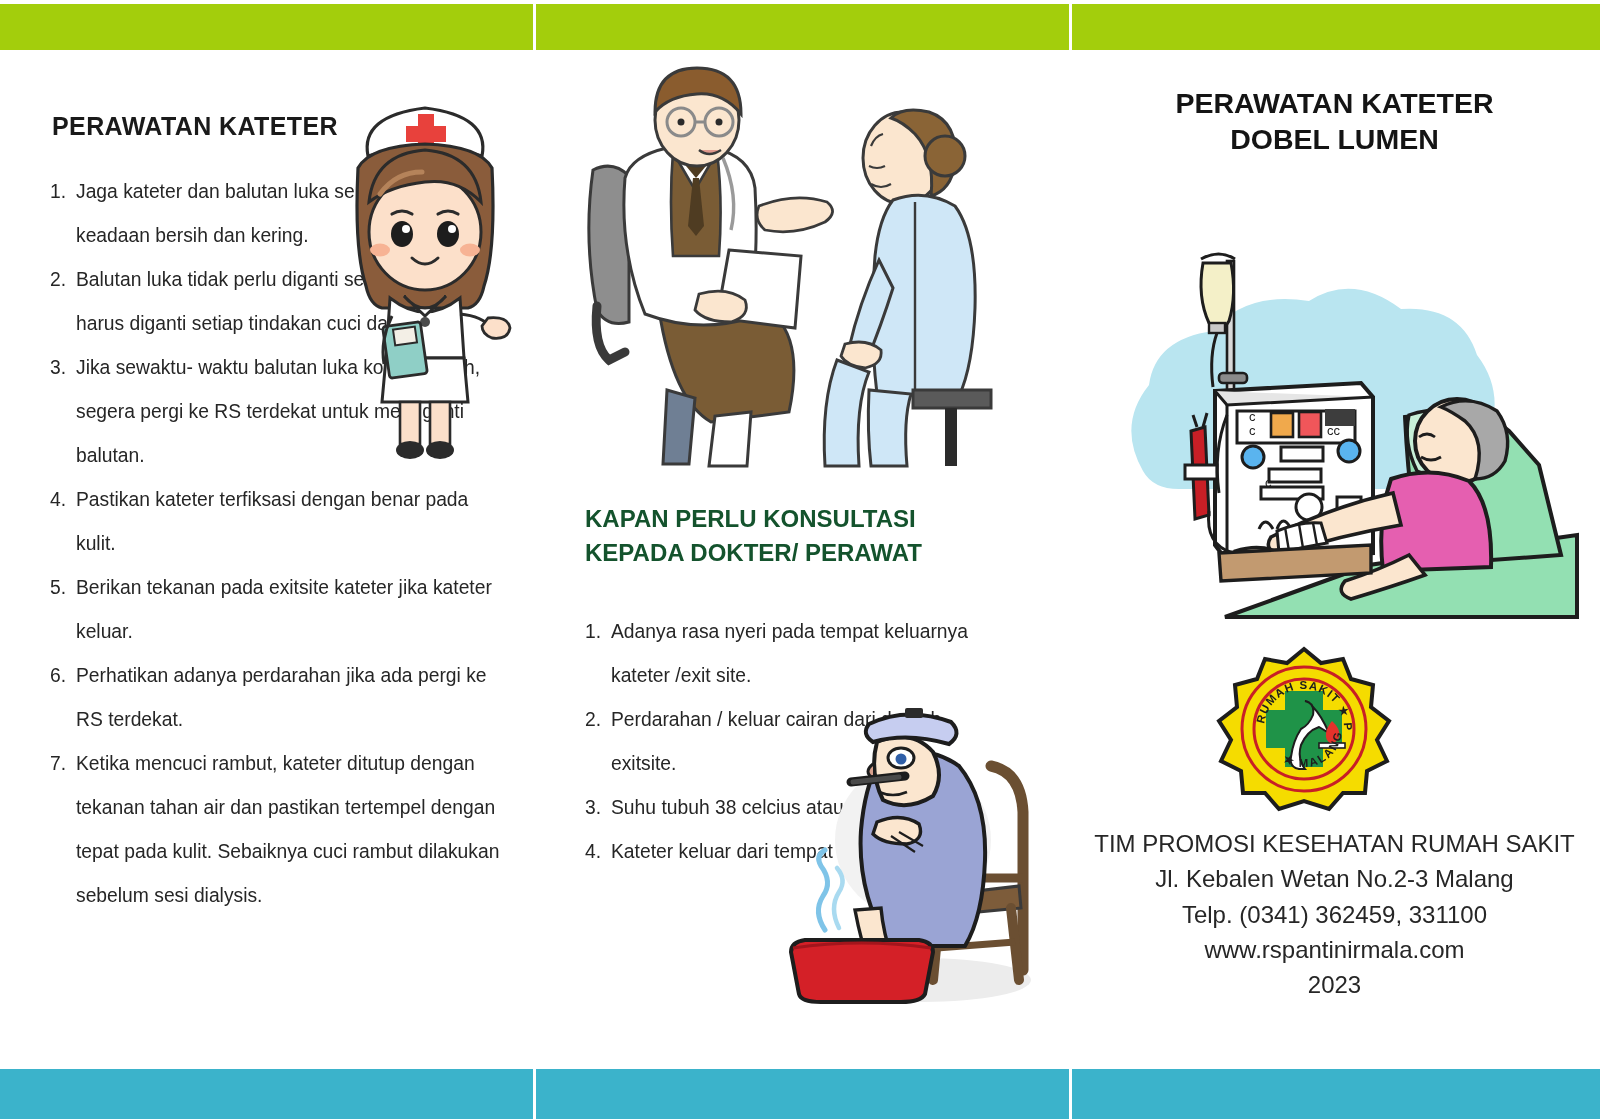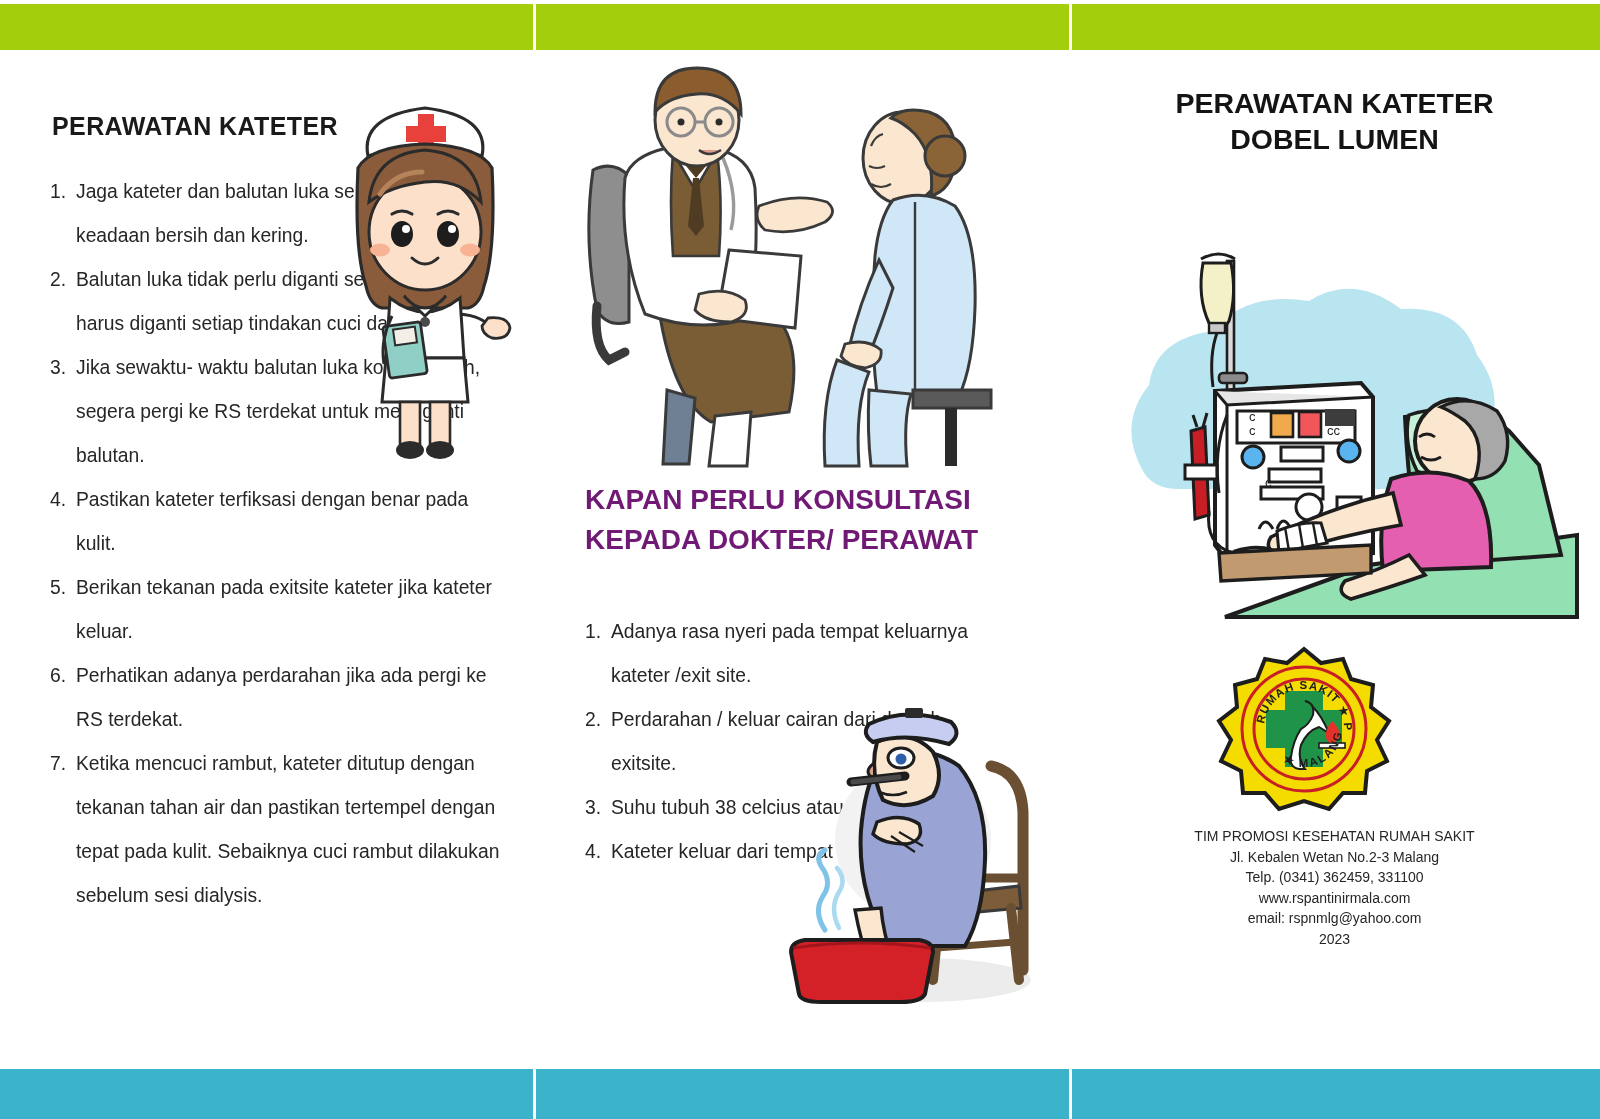--- a/index.html
+++ b/index.html
@@ -34,24 +34,24 @@
   .panel-mid    { left: 533px;  width: 536px; }
   .panel-right  { left: 1069px; width: 531px; }
 
   
   .h-left {
     position: absolute; left: 52px; top: 62px;
     font-size: 25px; font-weight: bold; letter-spacing: .4px;
     color: #1a1a1a;
   }
   .h-mid {
-    position: absolute; left: 52px; top: 430px;
+    position: absolute; left: 52px; top: 452px;
     width: 430px;
-    font-size: 28px; font-weight: bold; line-height: 1.42;
-    color: #701a75;
+    font-size: 24px; font-weight: bold; line-height: 1.42;
+    color: #14532d;
   }
   .h-right {
     position: absolute; left: 10px; top: 36px;
     width: 511px; text-align: center;
     font-size: 28.5px; font-weight: bold; line-height: 1.25;
     color: #141414;
   }
 
   ol.steps {
     position: absolute;
@@ -70,21 +70,21 @@
   }
   ol.steps li .txt { flex: 1 1 auto; }
 
   .list-left { left: 50px; top: 120px; width: 450px; }
   .list-mid  { left: 52px; top: 560px; width: 420px; }
 
   
   .footer {
     position: absolute; left: 6px; top: 776px; width: 519px;
     text-align: center;
-    font-size: 14px; line-height: 1.47;
+    font-size: 24px; line-height: 1.47;
     color: #262626;
   }
 
   
   .illus { position: absolute; }
 
   
   .nurse { left: 330px; top: 40px; width: 190px; height: 390px; }
 
   
@@ -411,21 +411,20 @@
       <text font-family="'Liberation Sans',sans-serif" font-size="11.5" font-weight="bold" fill="#1d1d1d" letter-spacing="2">
         <textPath href="#arcBot" startOffset="31%">★ MALANG ★</textPath>
       </text>
     </svg>
 
     <div class="footer" id="footer-block">
         <div>TIM PROMOSI KESEHATAN RUMAH SAKIT</div>
         <div>Jl. Kebalen Wetan No.2-3 Malang</div>
         <div>Telp. (0341) 362459, 331100</div>
         <div>www.rspantinirmala.com</div>
-        <div>email: rspnmlg@yahoo.com</div>
         <div>2023</div>
       </div>
   </div>
 
   <div class="bar bar-bottom">
     <div class="fold fold-a"></div>
     <div class="fold fold-b"></div>
   </div>
 
 </div>

